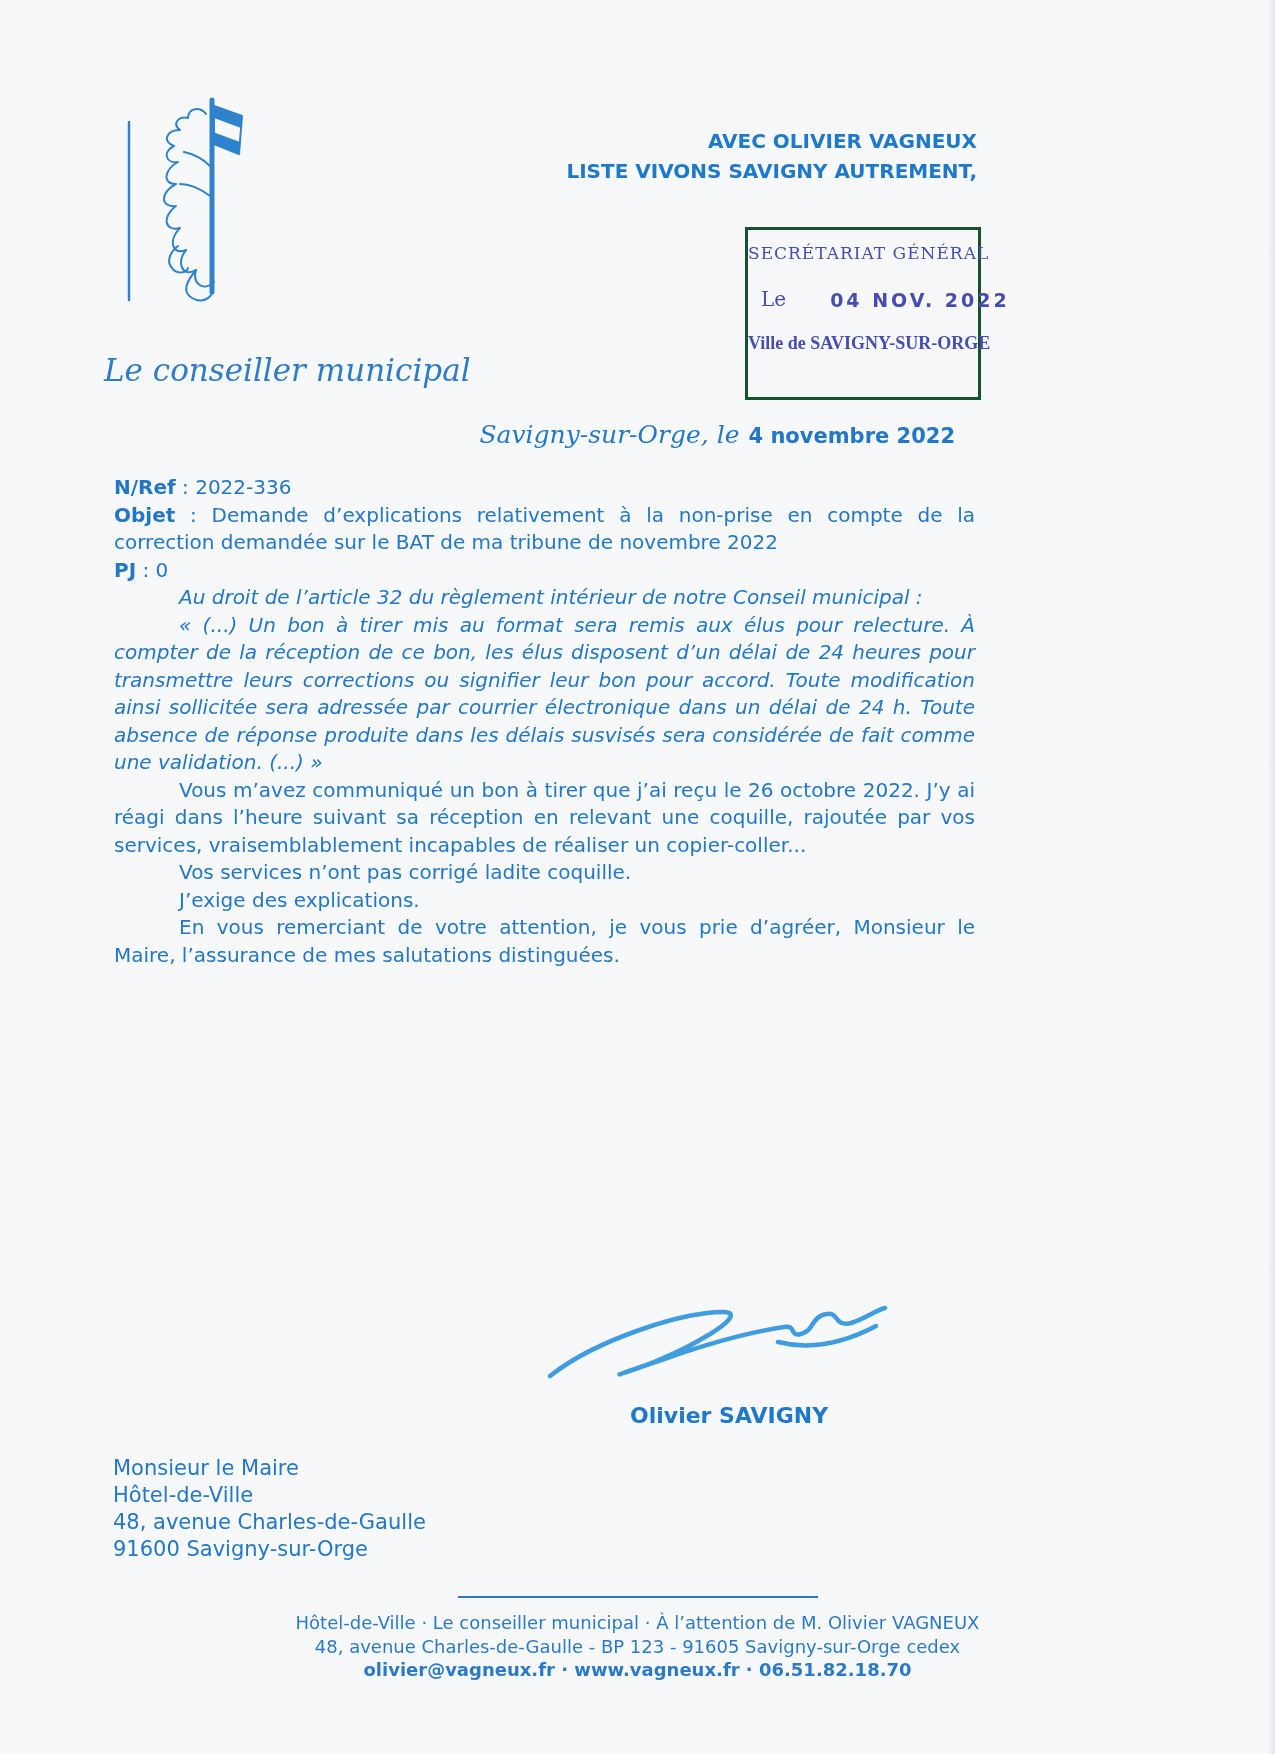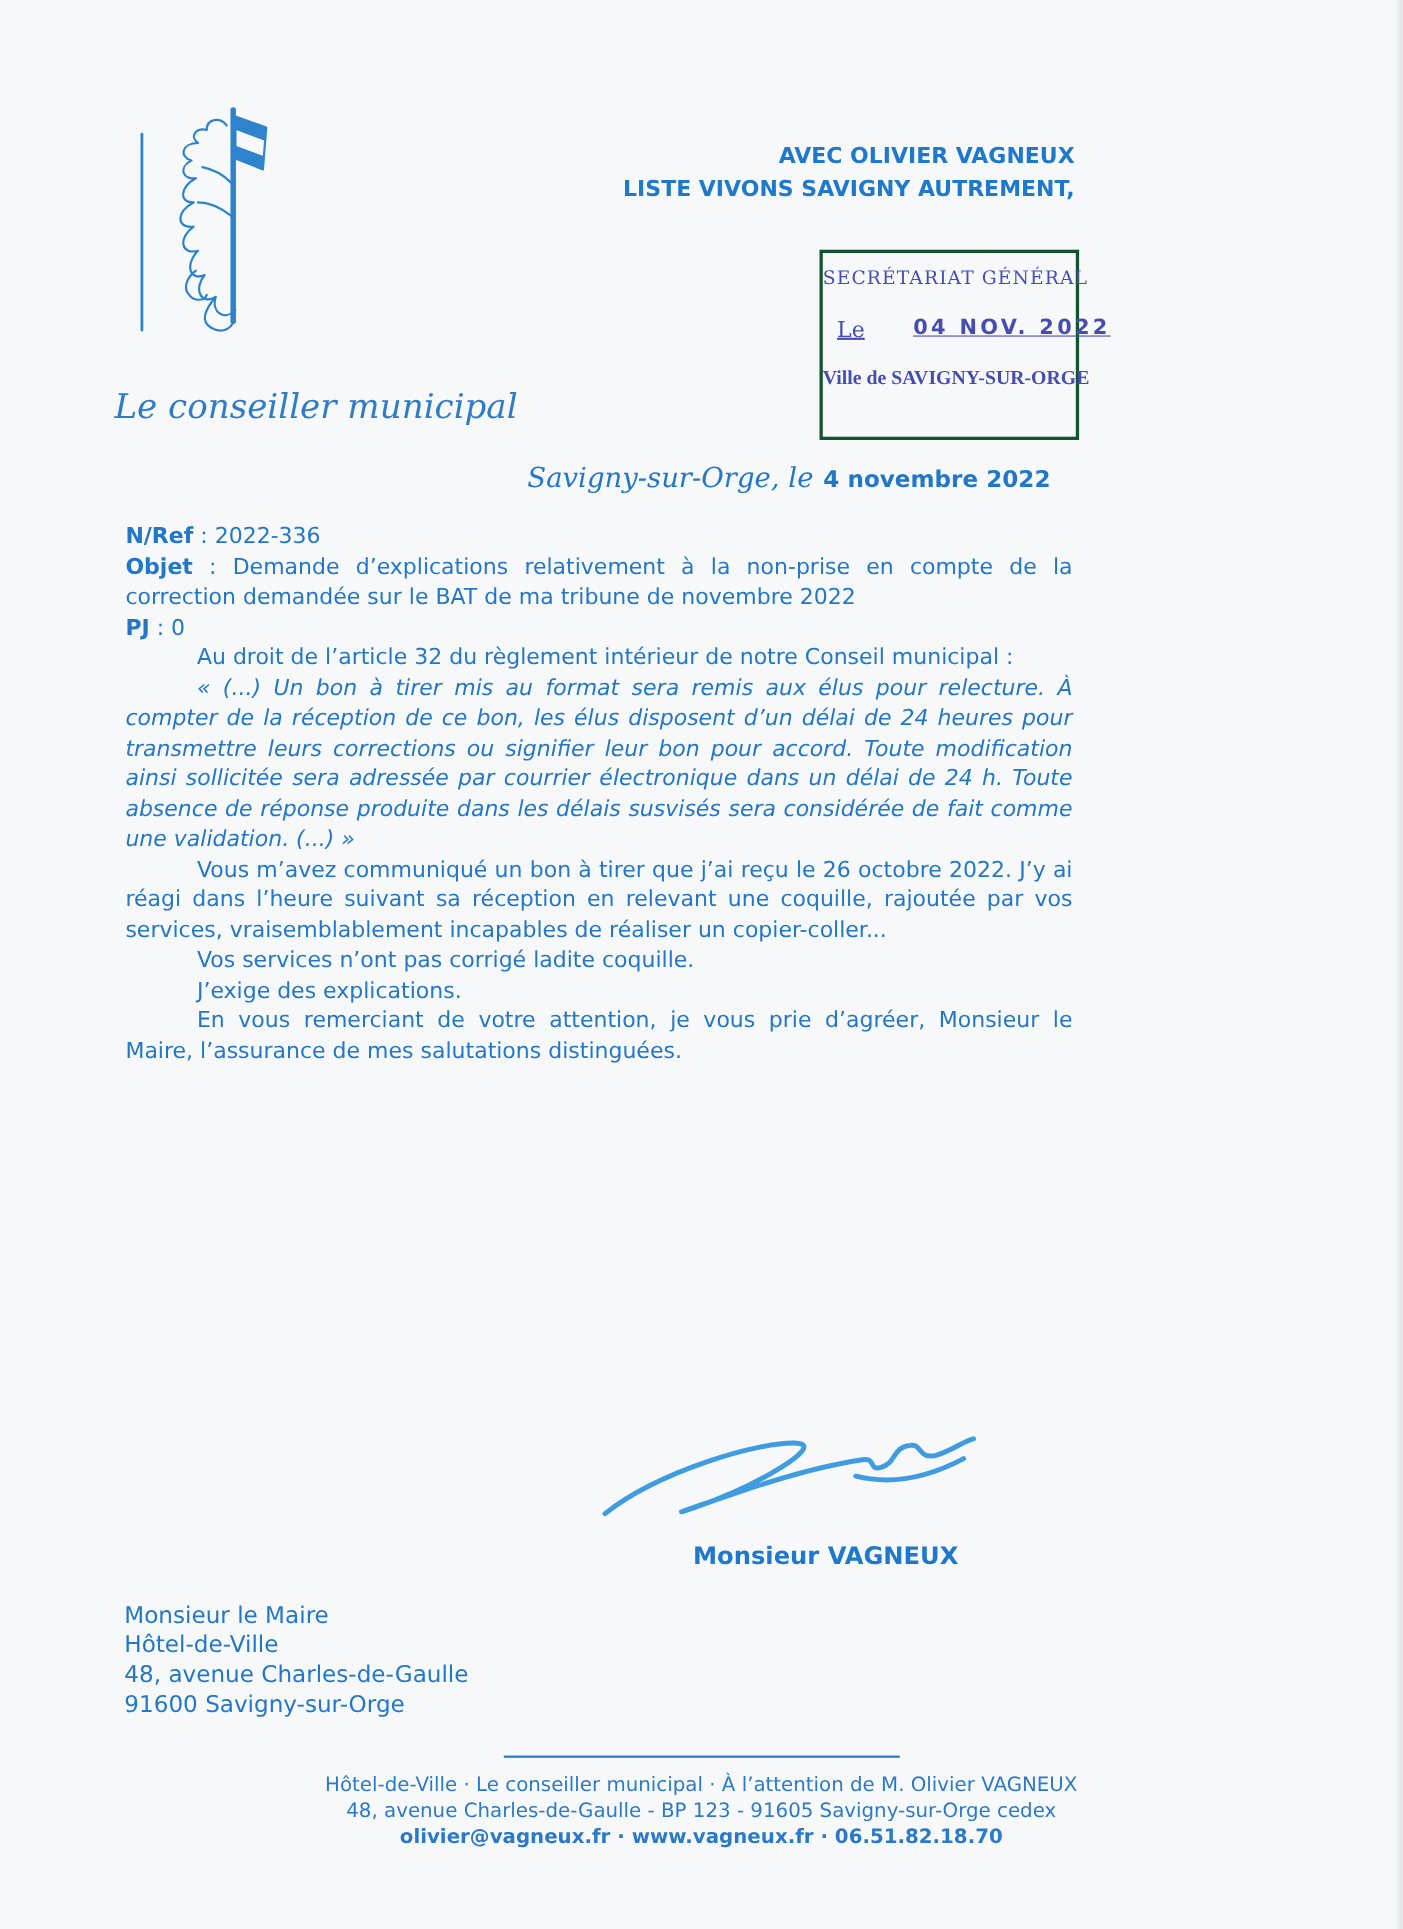--- a/index.html
+++ b/index.html
@@ -22,42 +22,42 @@
 
   
   .header-claim{position:absolute;top:126px;right:298px;text-align:right;
     font-weight:bold;font-size:20px;line-height:30px;color:#1e78cc;}
 
   
   .stamp{position:absolute;left:745px;top:227px;width:236px;height:173px;
     border:3px solid #14532d;color:#474cb3;box-sizing:border-box;}
   .stamp-title{font-family:"DejaVu Serif",serif;font-size:17px;text-align:center;
     margin-top:13px;letter-spacing:1px;white-space:nowrap;}
-  .stamp-row{display:flex;align-items:flex-start;margin-top:24px;padding:0 13px;text-decoration:underline;}
+  .stamp-row{display:flex;align-items:flex-end;margin-top:24px;padding:0 13px;}
   .stamp-le{font-family:"DejaVu Serif",serif;font-size:20px;}
   .stamp-date{font-weight:bold;font-size:19px;letter-spacing:3px;margin-left:44px;white-space:nowrap;}
   .stamp-city{font-family:Liberation Serif, serif;font-weight:bold;font-size:18px;
     text-align:center;margin-top:22px;white-space:nowrap;}
 
   
   .role{position:absolute;left:104px;top:352px;font-family:"DejaVu Serif",serif;
     font-style:italic;font-size:31px;color:#2e7cc8;}
   .dateline{position:absolute;top:420px;right:320px;white-space:nowrap;margin-left:48px;}
   .dateline-place{font-family:"DejaVu Serif",serif;font-style:italic;font-size:25px;}
   .dateline-date{font-weight:bold;font-size:21px;margin-left:9px;}
 
   
   .letter{position:absolute;left:114px;top:474px;width:861px;
     font-size:20px;line-height:27.5px;color:#2277c8;}
   .letter p{margin:0;}
   .lbl{font-weight:bold;}
   .p-objet{margin-top:32px;text-align:justify;}
   .p-pj{margin-top:34px;}
   .p-salutation{margin-top:39px;text-indent:65px;}
-  .p-art32{margin-top:27px;text-indent:65px;}
+  .p-art32{margin-top:27px;text-indent:65px;font-style:italic;}
   .p-quote{margin-top:32px;text-indent:65px;text-align:justify;font-style:italic;}
   .p-bat{margin-top:36px;text-indent:65px;text-align:justify;}
   .p-coquille{margin-top:32px;text-indent:65px;}
   .p-exige{margin-top:27px;text-indent:65px;}
   .p-closing{margin-top:32px;text-indent:65px;text-align:justify;}
 
   
   .signature-area{position:absolute;left:538px;top:1296px;width:352px;height:96px;}
   .sig-name{position:absolute;left:630px;top:1403px;font-weight:bold;font-size:22px;color:#1e78cc;}
 
@@ -127,21 +127,21 @@
     <p class="p-exige">J’exige des explications.</p>
     <p class="p-closing">En vous remerciant de votre attention, je vous prie d’agréer, Monsieur le Maire, l’assurance de mes salutations distinguées.</p>
   </div>
 
   <div class="signature-area">
     <svg width="352" height="96" viewBox="0 0 352 96" fill="none" stroke="#3f9ce0" stroke-width="4.5" stroke-linecap="round" stroke-linejoin="round">
       <path d="M12,80 C60,42 152,14 187,16 C212,18 152,54 95,74 C68,83 82,78 132,61 C187,42 226,34 246,31 C259,29 251,41 263,38 C277,34 273,20 289,18 C301,16 296,31 313,27 C327,23 338,14 347,12"></path>
       <path d="M240,46 C272,54 304,48 338,30"></path>
     </svg>
   </div>
-  <div class="sig-name">Monsieur VAGNEUX</div>
+  <div class="sig-name">Olivier SAVIGNY</div>
 
   <div class="recipient">
     <div>Monsieur le Maire</div>
     <div>Hôtel-de-Ville</div>
     <div>48, avenue Charles-de-Gaulle</div>
     <div>91600 Savigny-sur-Orge</div>
   </div>
 
   <div class="footer">
     <div class="footer-rule"></div>

